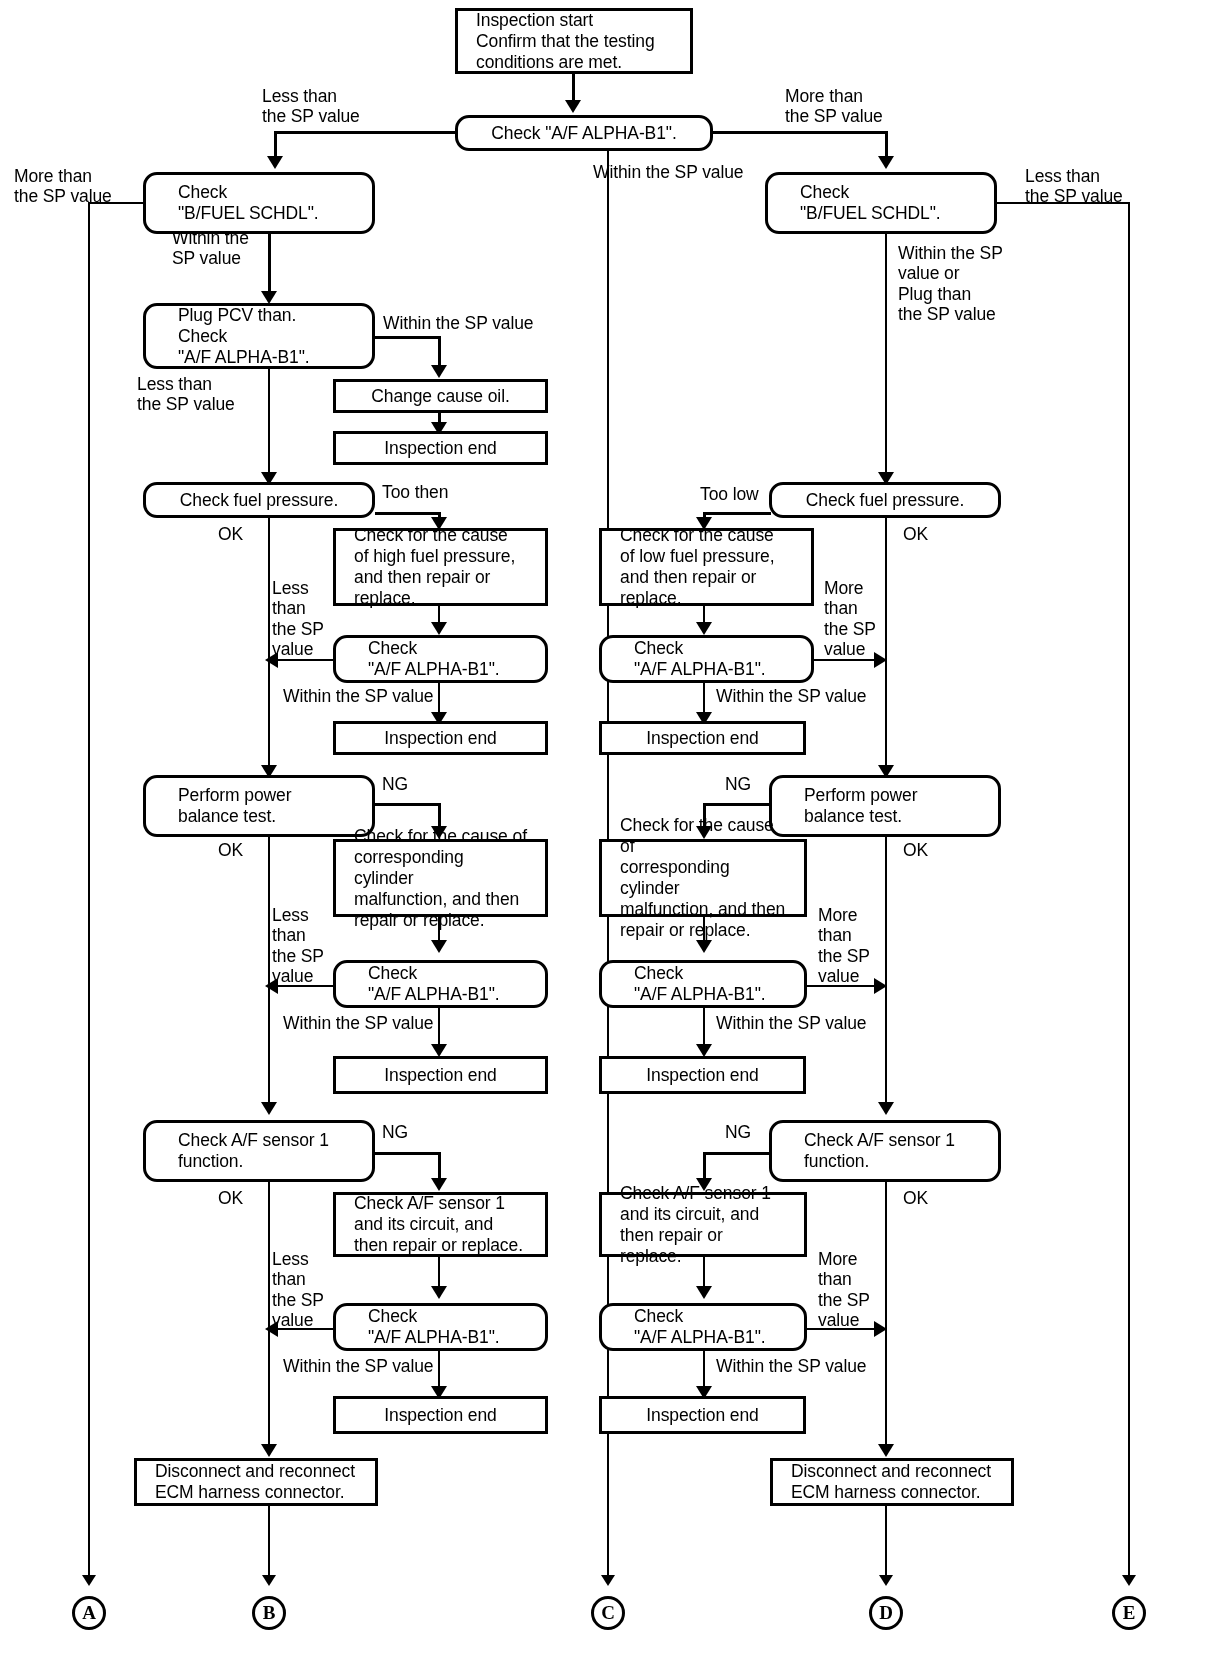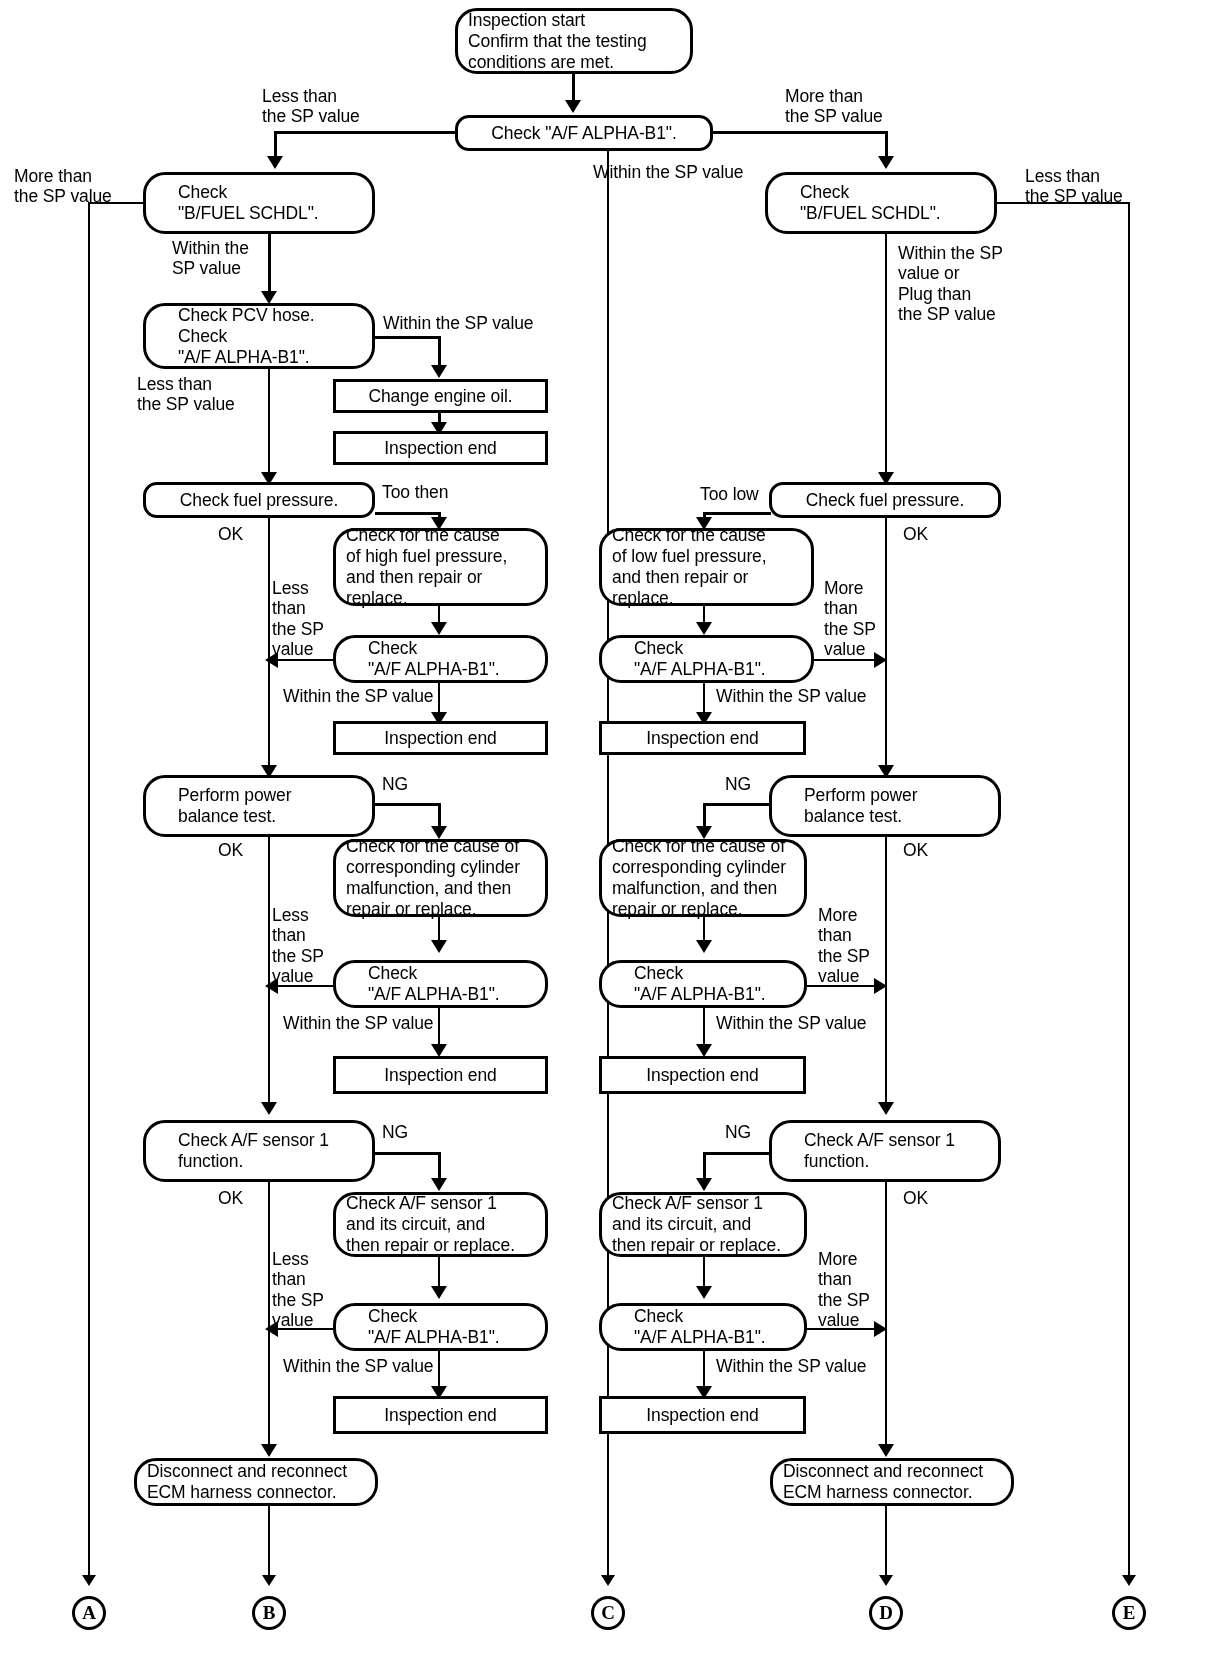--- a/index.html
+++ b/index.html
@@ -24,21 +24,21 @@
     color: #000;
     font-size: 17.5px;
     line-height: 1.20;
     display: flex;
     flex-direction: column;
     justify-content: center;
     white-space: pre-line;
     letter-spacing: -0.1px;
   }
   .box.round { border-radius: 14px; }
-  .box.pad   { padding: 3px 10px; border-radius: 22px; }
+  .box.pad   { padding: 3px 18px; }
   .box.center { text-align: center; align-items: center; }
   .box.left   { text-align: left; align-items: flex-start; }
   .box.indent2 { padding-left: 32px; }
 
   
   .lbl {
     position: absolute;
     font-size: 17.5px;
     line-height: 1.17;
     color: #000;
@@ -131,35 +131,35 @@
 
   <div class="box round pad indent2" style="left:143px; top:172px; width:232px; height:62px;">Check
 "B/FUEL SCHDL".</div>
 
   <div class="lbl" style="left:14px; top:166px;">More than
 the SP value</div>
   <div class="hline thin" style="left:88px; top:202px; width:57px;"></div>
   <div class="vline thin" style="left:88px; top:202px; height:1379px;"></div>
   <div class="arw-d sm" style="left:82px; top:1575px;"></div>
 
-  <div class="lbl" style="left:172px; top:238px;">Within the
+  <div class="lbl" style="left:172px; top:228px;">Within the
 SP value</div>
   <div class="vline" style="left:268px; top:234px; height:60px;"></div>
   <div class="arw-d" style="left:261px; top:291px;"></div>
 
-  <div class="box round pad indent2" style="left:143px; top:303px; width:232px; height:66px;">Check PCV hose.
+  <div class="box round pad indent2" style="left:143px; top:303px; width:232px; height:66px;">Plug PCV than.
 Check
 "A/F ALPHA-B1".</div>
 
   <div class="lbl" style="left:383px; top:313px;">Within the SP value</div>
   <div class="hline" style="left:375px; top:336px; width:66px;"></div>
   <div class="vline" style="left:438px; top:336px; height:32px;"></div>
   <div class="arw-d" style="left:431px; top:365px;"></div>
 
-  <div class="box center" style="left:333px; top:379px; width:215px; height:34px;">Change engine oil.</div>
+  <div class="box center" style="left:333px; top:379px; width:215px; height:34px;">Change cause oil.</div>
 
   <div class="vline" style="left:438px; top:413px; height:14px;"></div>
   <div class="arw-d" style="left:431px; top:422px;"></div>
   <div class="box center" style="left:333px; top:431px; width:215px; height:34px;">Inspection end</div>
 
   <div class="lbl" style="left:137px; top:374px;">Less than
 the SP value</div>
   <div class="vline thin" style="left:268px; top:369px; height:106px;"></div>
   <div class="arw-d" style="left:261px; top:472px;"></div>
 

